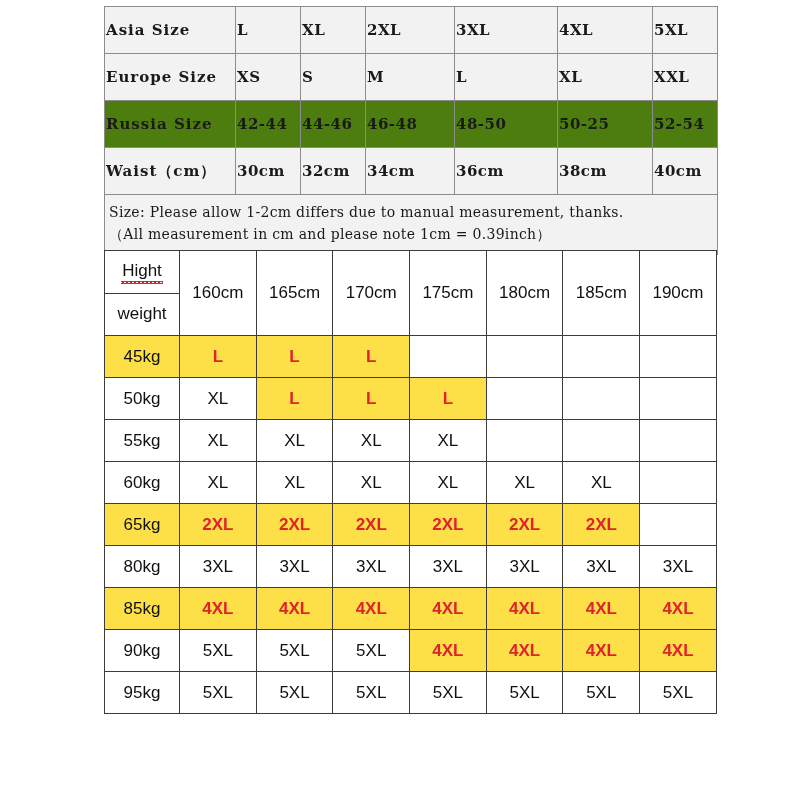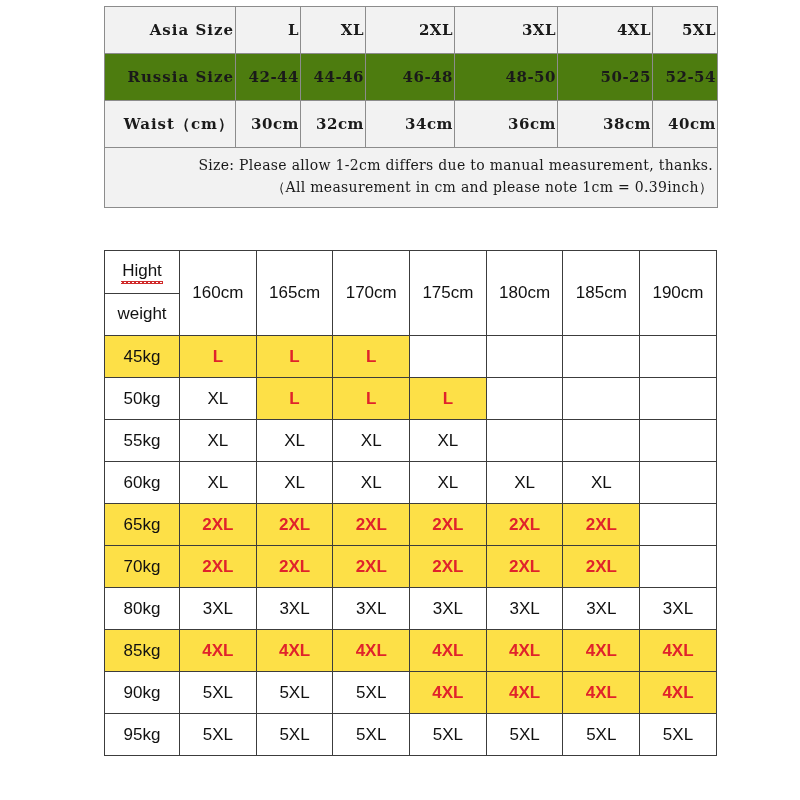--- a/index.html
+++ b/index.html
@@ -29,21 +29,21 @@
     width: 592px;
     border: 1px solid #8c8c8c;
   }
   table.sizetbl td {
     border: 1px solid #8c8c8c;
     background: #f2f2f2;
     font-family: "DejaVu Serif", "Liberation Serif", serif;
     font-weight: bold;
     font-size: 15px;
     color: #1a1a1a;
-    text-align: right;
+    text-align: left;
     vertical-align: middle;
     height: 44px;
     letter-spacing: 0.5px;
     white-space: nowrap;
   }
   table.sizetbl td.rowlabel {
     font-size: 15px;
     letter-spacing: 1px;
   }
   table.sizetbl tr.shaded td {
@@ -146,20 +146,29 @@
   <table class="sizetbl">
     <tbody>
       <tr>
         <td class="rowlabel s-c0">Asia Size</td>
         <td class="s-c1">L</td>
         <td class="s-c2">XL</td>
         <td class="s-c3">2XL</td>
         <td class="s-c4">3XL</td>
         <td class="s-c5">4XL</td>
         <td class="s-c6">5XL</td>
+      </tr>
+      <tr>
+        <td class="rowlabel s-c0">Europe Size</td>
+        <td class="s-c1">XS</td>
+        <td class="s-c2">S</td>
+        <td class="s-c3">M</td>
+        <td class="s-c4">L</td>
+        <td class="s-c5">XL</td>
+        <td class="s-c6">XXL</td>
       </tr>
       <tr class="shaded">
         <td class="rowlabel s-c0">Russia Size</td>
         <td class="s-c1">42-44</td>
         <td class="s-c2">44-46</td>
         <td class="s-c3">46-48</td>
         <td class="s-c4">48-50</td>
         <td class="s-c5">50-25</td>
         <td class="s-c6">52-54</td>
       </tr>
@@ -247,30 +256,20 @@
           <td class="f-c0 gray">65kg</td>
           <td class="f-c1 gray red">2XL</td>
           <td class="f-c2 gray red">2XL</td>
           <td class="f-c3 gray red">2XL</td>
           <td class="f-c4 gray red">2XL</td>
           <td class="f-c5 gray red">2XL</td>
           <td class="f-c6 gray red">2XL</td>
           <td class="f-c7"></td>
         </tr>
         <tr>
-          <td class="f-c0 gray">70kg</td>
-          <td class="f-c1 gray red">2XL</td>
-          <td class="f-c2 gray red">2XL</td>
-          <td class="f-c3 gray red">2XL</td>
-          <td class="f-c4 gray red">2XL</td>
-          <td class="f-c5 gray red">2XL</td>
-          <td class="f-c6 gray red">2XL</td>
-          <td class="f-c7"></td>
-        </tr>
-        <tr>
           <td class="f-c0">80kg</td>
           <td class="f-c1">3XL</td>
           <td class="f-c2">3XL</td>
           <td class="f-c3">3XL</td>
           <td class="f-c4">3XL</td>
           <td class="f-c5">3XL</td>
           <td class="f-c6">3XL</td>
           <td class="f-c7">3XL</td>
         </tr>
         <tr>

